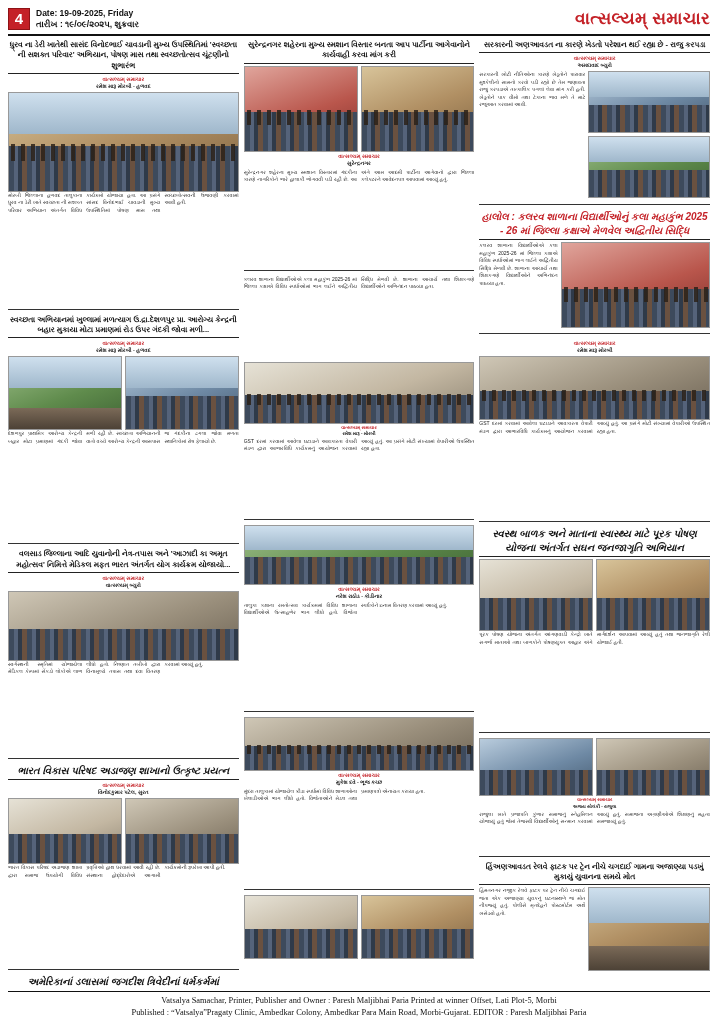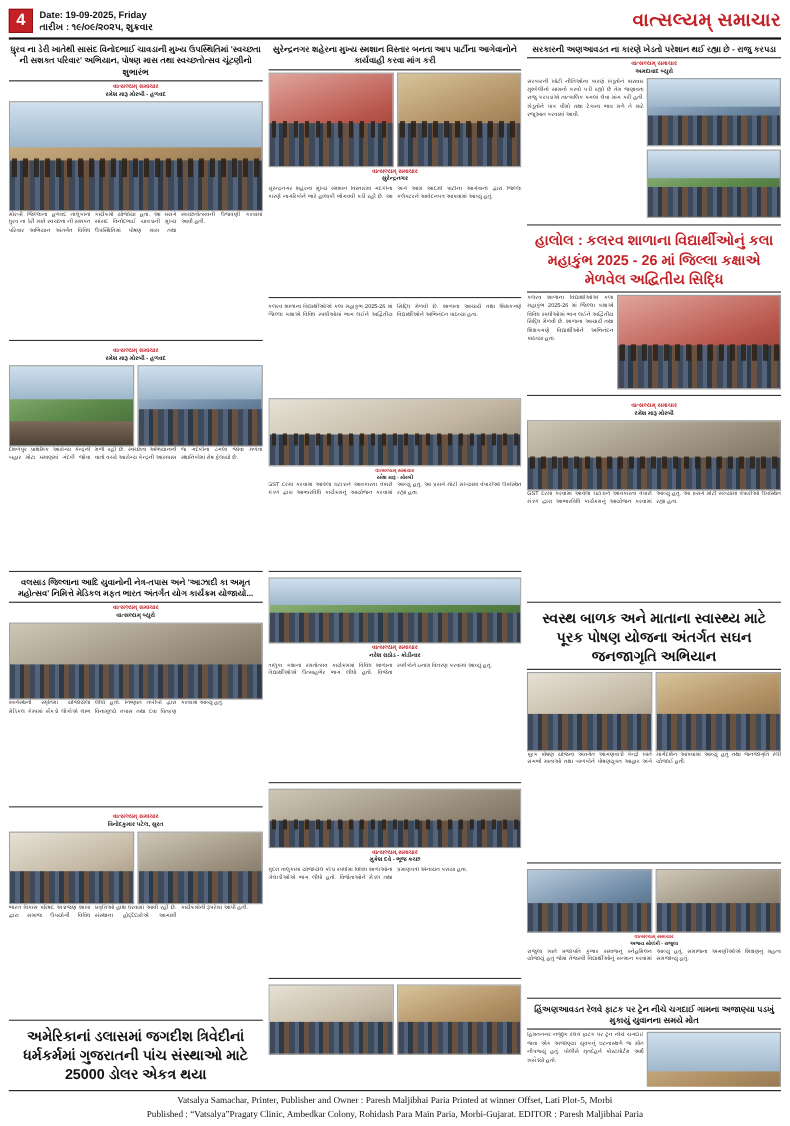--- a/index.html
+++ b/index.html
@@ -64,21 +64,21 @@
     font-size: 7.6px;
     font-weight: bold;
     color: #111;
     line-height: 1.35;
     text-align: center;
     border-bottom: 1px solid #222;
     padding-bottom: 2px;
     margin-bottom: 2px;
   }
   .headline.red { color: #c42127; }
-  .headline.big { font-size: 13px; }
+  .headline.big { font-size: 10px; font-style: italic; }
 
   .byline {
     font-size: 5.4px;
     font-weight: bold;
     text-align: center;
     color: #c42127;
     line-height: 1.3;
     margin: 1px 0 2px 0;
   }
   .byline .sub { color: #111; display:block; }
@@ -178,20 +178,21 @@
             <div class="stage"></div>
             <div class="crowd"></div>
             <div class="heads"></div>
         </div>
         <div class="body c3" style="height:112px;">મોરબી જિલ્લાના હળવદ તાલુકાના ધુ્રવ ના ડેરી ખાતે સ્વચ્છતા ની સશક્ત પરિવાર અભિયાન અંતર્ગત વિવિધ કાર્યક્રમો યોજાયા હતા. આ પ્રસંગે સાંસદ વિનોદભાઈ ચાવડાની મુખ્ય ઉપસ્થિતિમાં પોષણ માસ તથા સ્વચ્છતોત્સવની ઉજવણી કરવામાં આવી હતી.</div>
       </div>
 
       <div class="rule"></div>
 
       <div>
+        <div class="headline">સ્વચ્છતા અભિયાનમાં ખુલ્લામાં મળત્યાગ ઉ.દ્રા.દેશળપુર પ્રા. આરોગ્ય કેન્દ્રની બહાર મુકાયા મોટા પ્રમાણમાં રોડ ઉપર ગંદકી જોવા મળી...</div>
         <div class="byline">
           <span>વાત્સલ્યમ્ સમાચાર</span>
           <span class="sub">રમેશ મારૂ મોરબી - હળવદ</span>
         </div>
         <div class="photo-row" style="height:74px;">
           <div class="photo green">
             <div class="sky"></div>
               <div class="ground"></div>
           </div>
           <div class="photo blue">
@@ -214,20 +215,21 @@
         <div class="photo indoor" style="height:70px;">
           <div class="ground"></div>
             <div class="crowd"></div>
         </div>
         <div class="body c3" style="height:92px;">સ્વર્ગસ્થની સ્મૃતિમાં યોજાયેલા મેડિકલ કેમ્પમાં સેંકડો લોકોએ લાભ લીધો હતો. નિષ્ણાત તબીબો દ્વારા વિનામૂલ્યે તપાસ તથા દવા વિતરણ કરવામાં આવ્યું હતું.</div>
       </div>
 
       <div class="rule"></div>
 
       <div>
+        <div class="headline big">ભારત વિકાસ પરિષદ અડાજણ શાખાનો ઉત્કૃષ્ટ પ્રયત્ન</div>
         <div class="byline">
           <span>વાત્સલ્યમ્ સમાચાર</span>
           <span class="sub">વિનોદકુમાર પટેલ, સુરત</span>
         </div>
         <div class="photo-row" style="height:66px;">
           <div class="photo bright">
               <div class="crowd"></div>
             </div>
           <div class="photo indoor">
               <div class="crowd"></div>
@@ -421,16 +423,16 @@
               <div class="ground"></div>
           </div>
         </div>
       </div>
 
     </div>
   </div>
 
   <div class="footer">
     <div>Vatsalya Samachar, Printer, Publisher and Owner : Paresh Maljibhai Paria Printed at winner Offset, Lati Plot-5, Morbi</div>
-    <div>Published : “Vatsalya”Pragaty Clinic, Ambedkar Colony, Rohidash Para Main Paria, Morbi-Gujarat. EDITOR : Paresh Maljibhai Paria</div>
+    <div>Published : “Vatsalya”Pragaty Clinic, Ambedkar Colony, Ambedkar Para Main Road, Morbi-Gujarat. EDITOR : Paresh Maljibhai Paria</div>
   </div>
 
 </div>
 
 </body></html>

